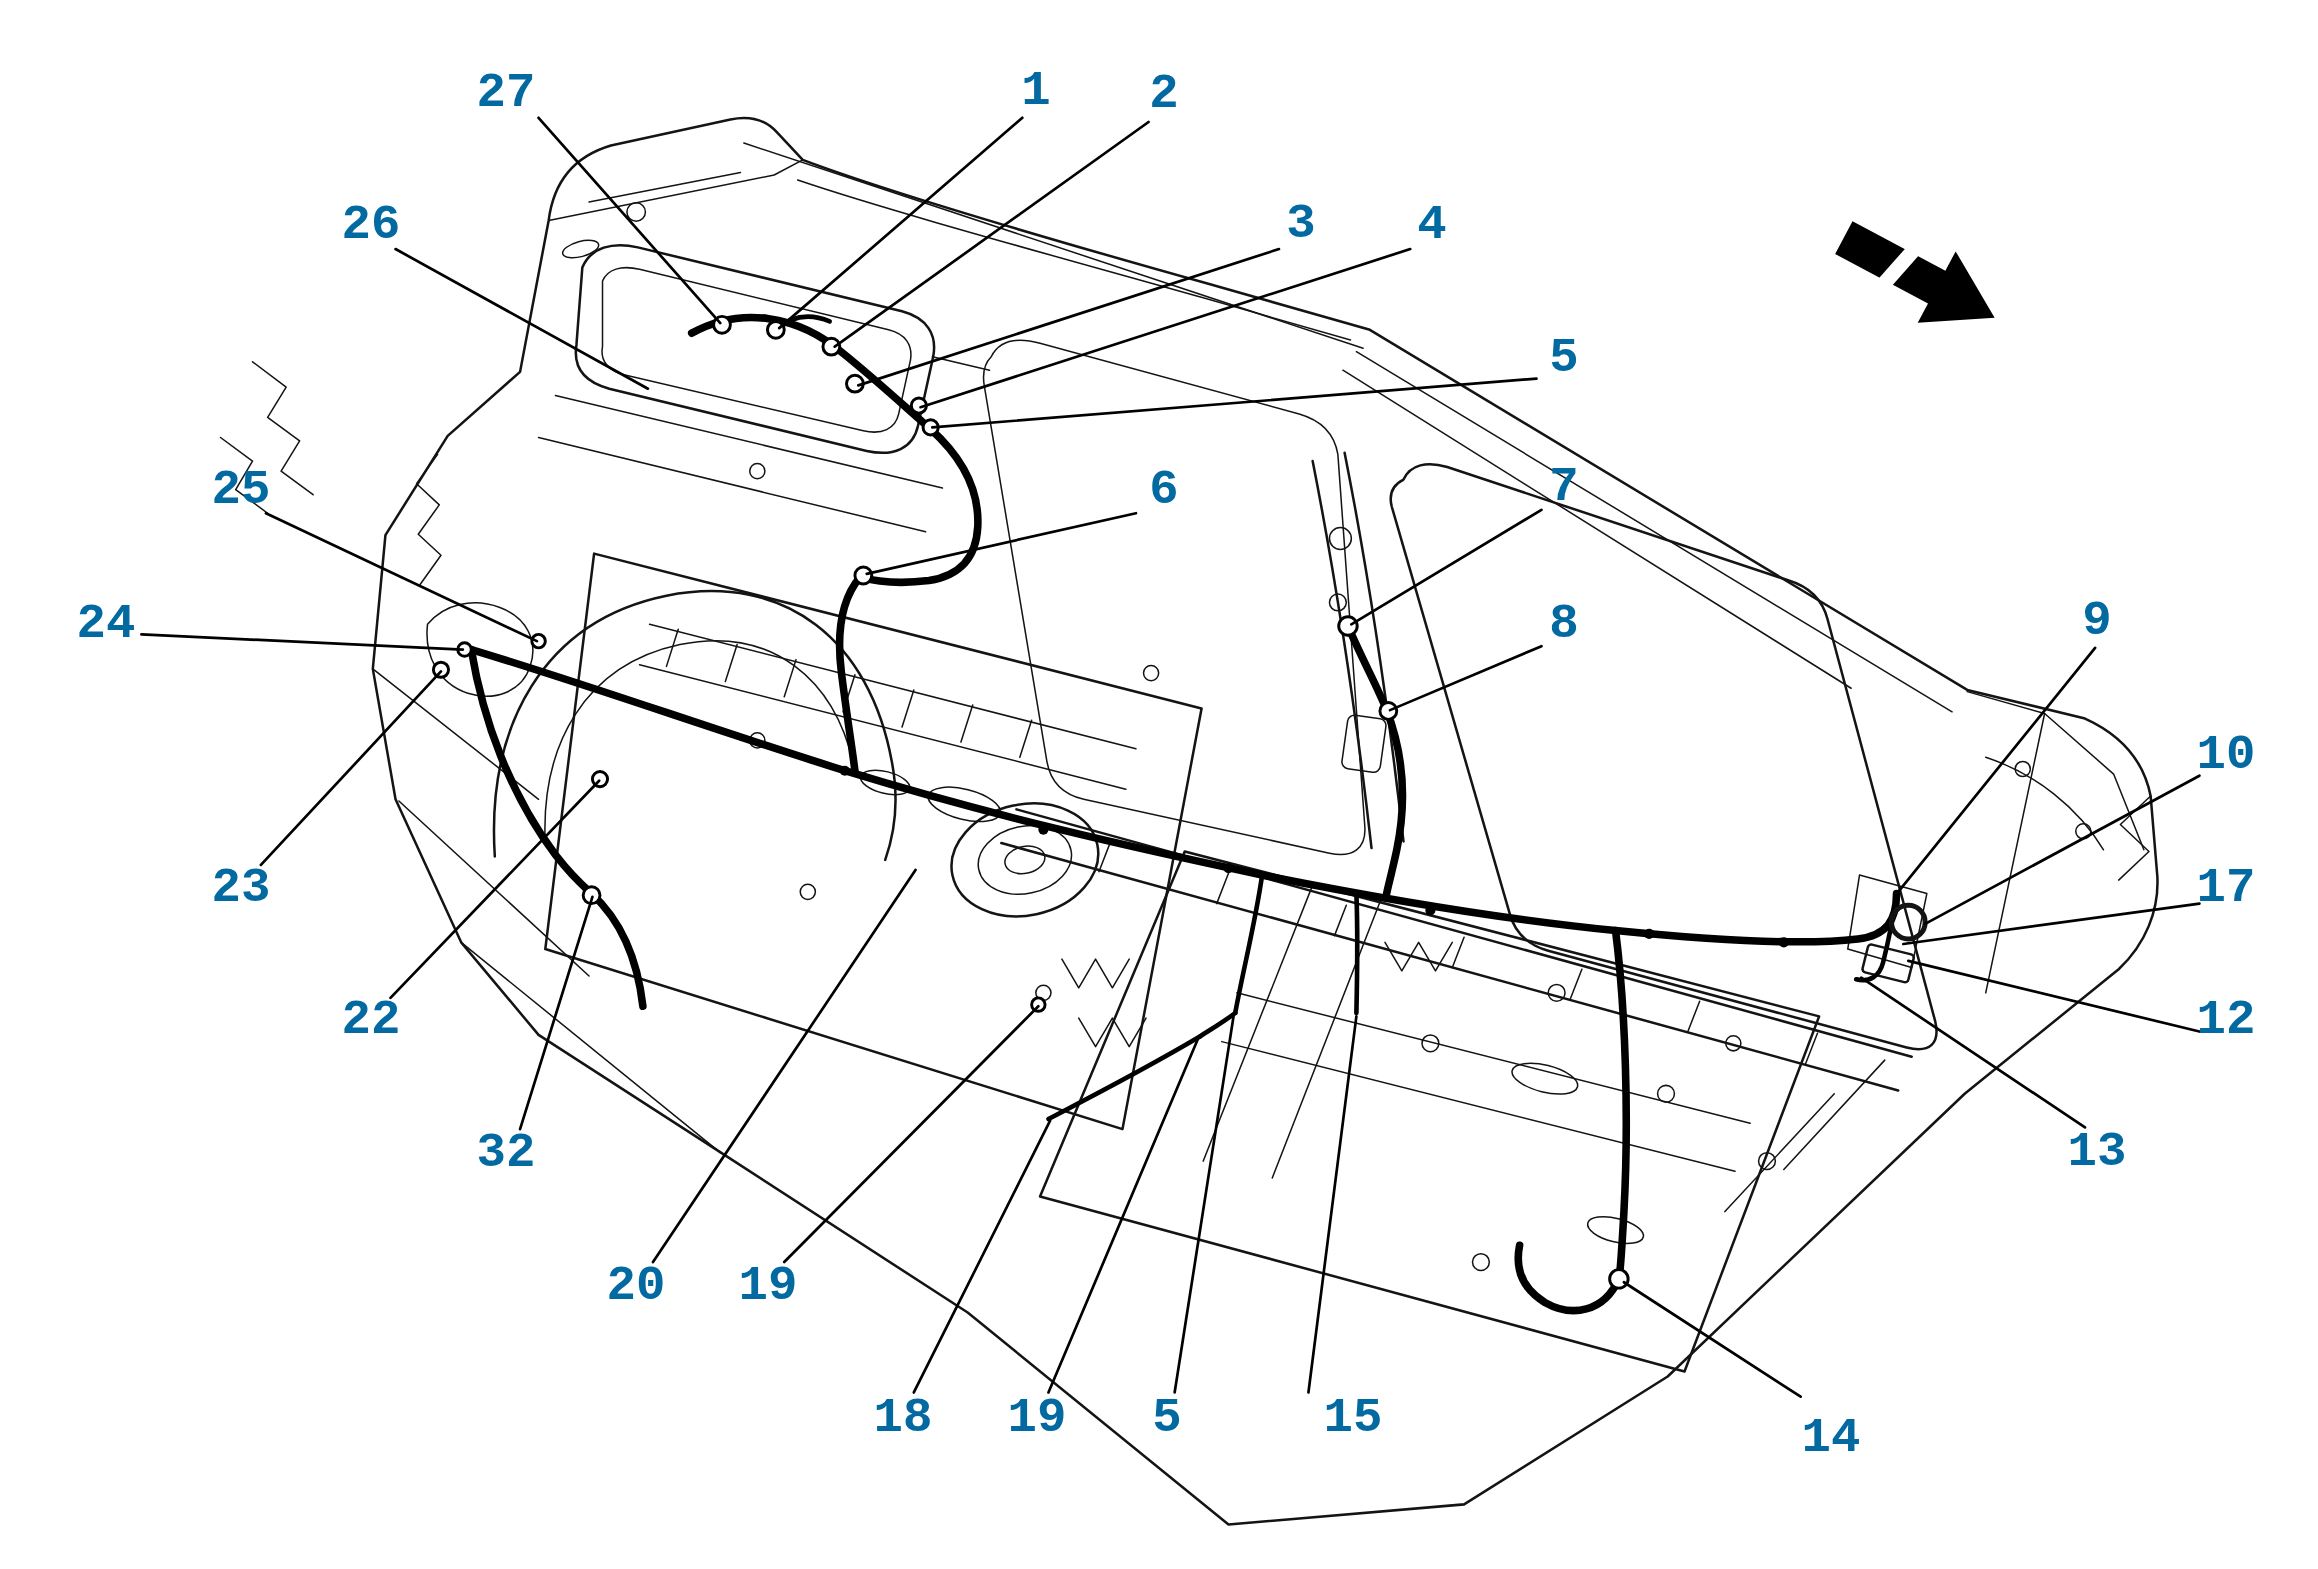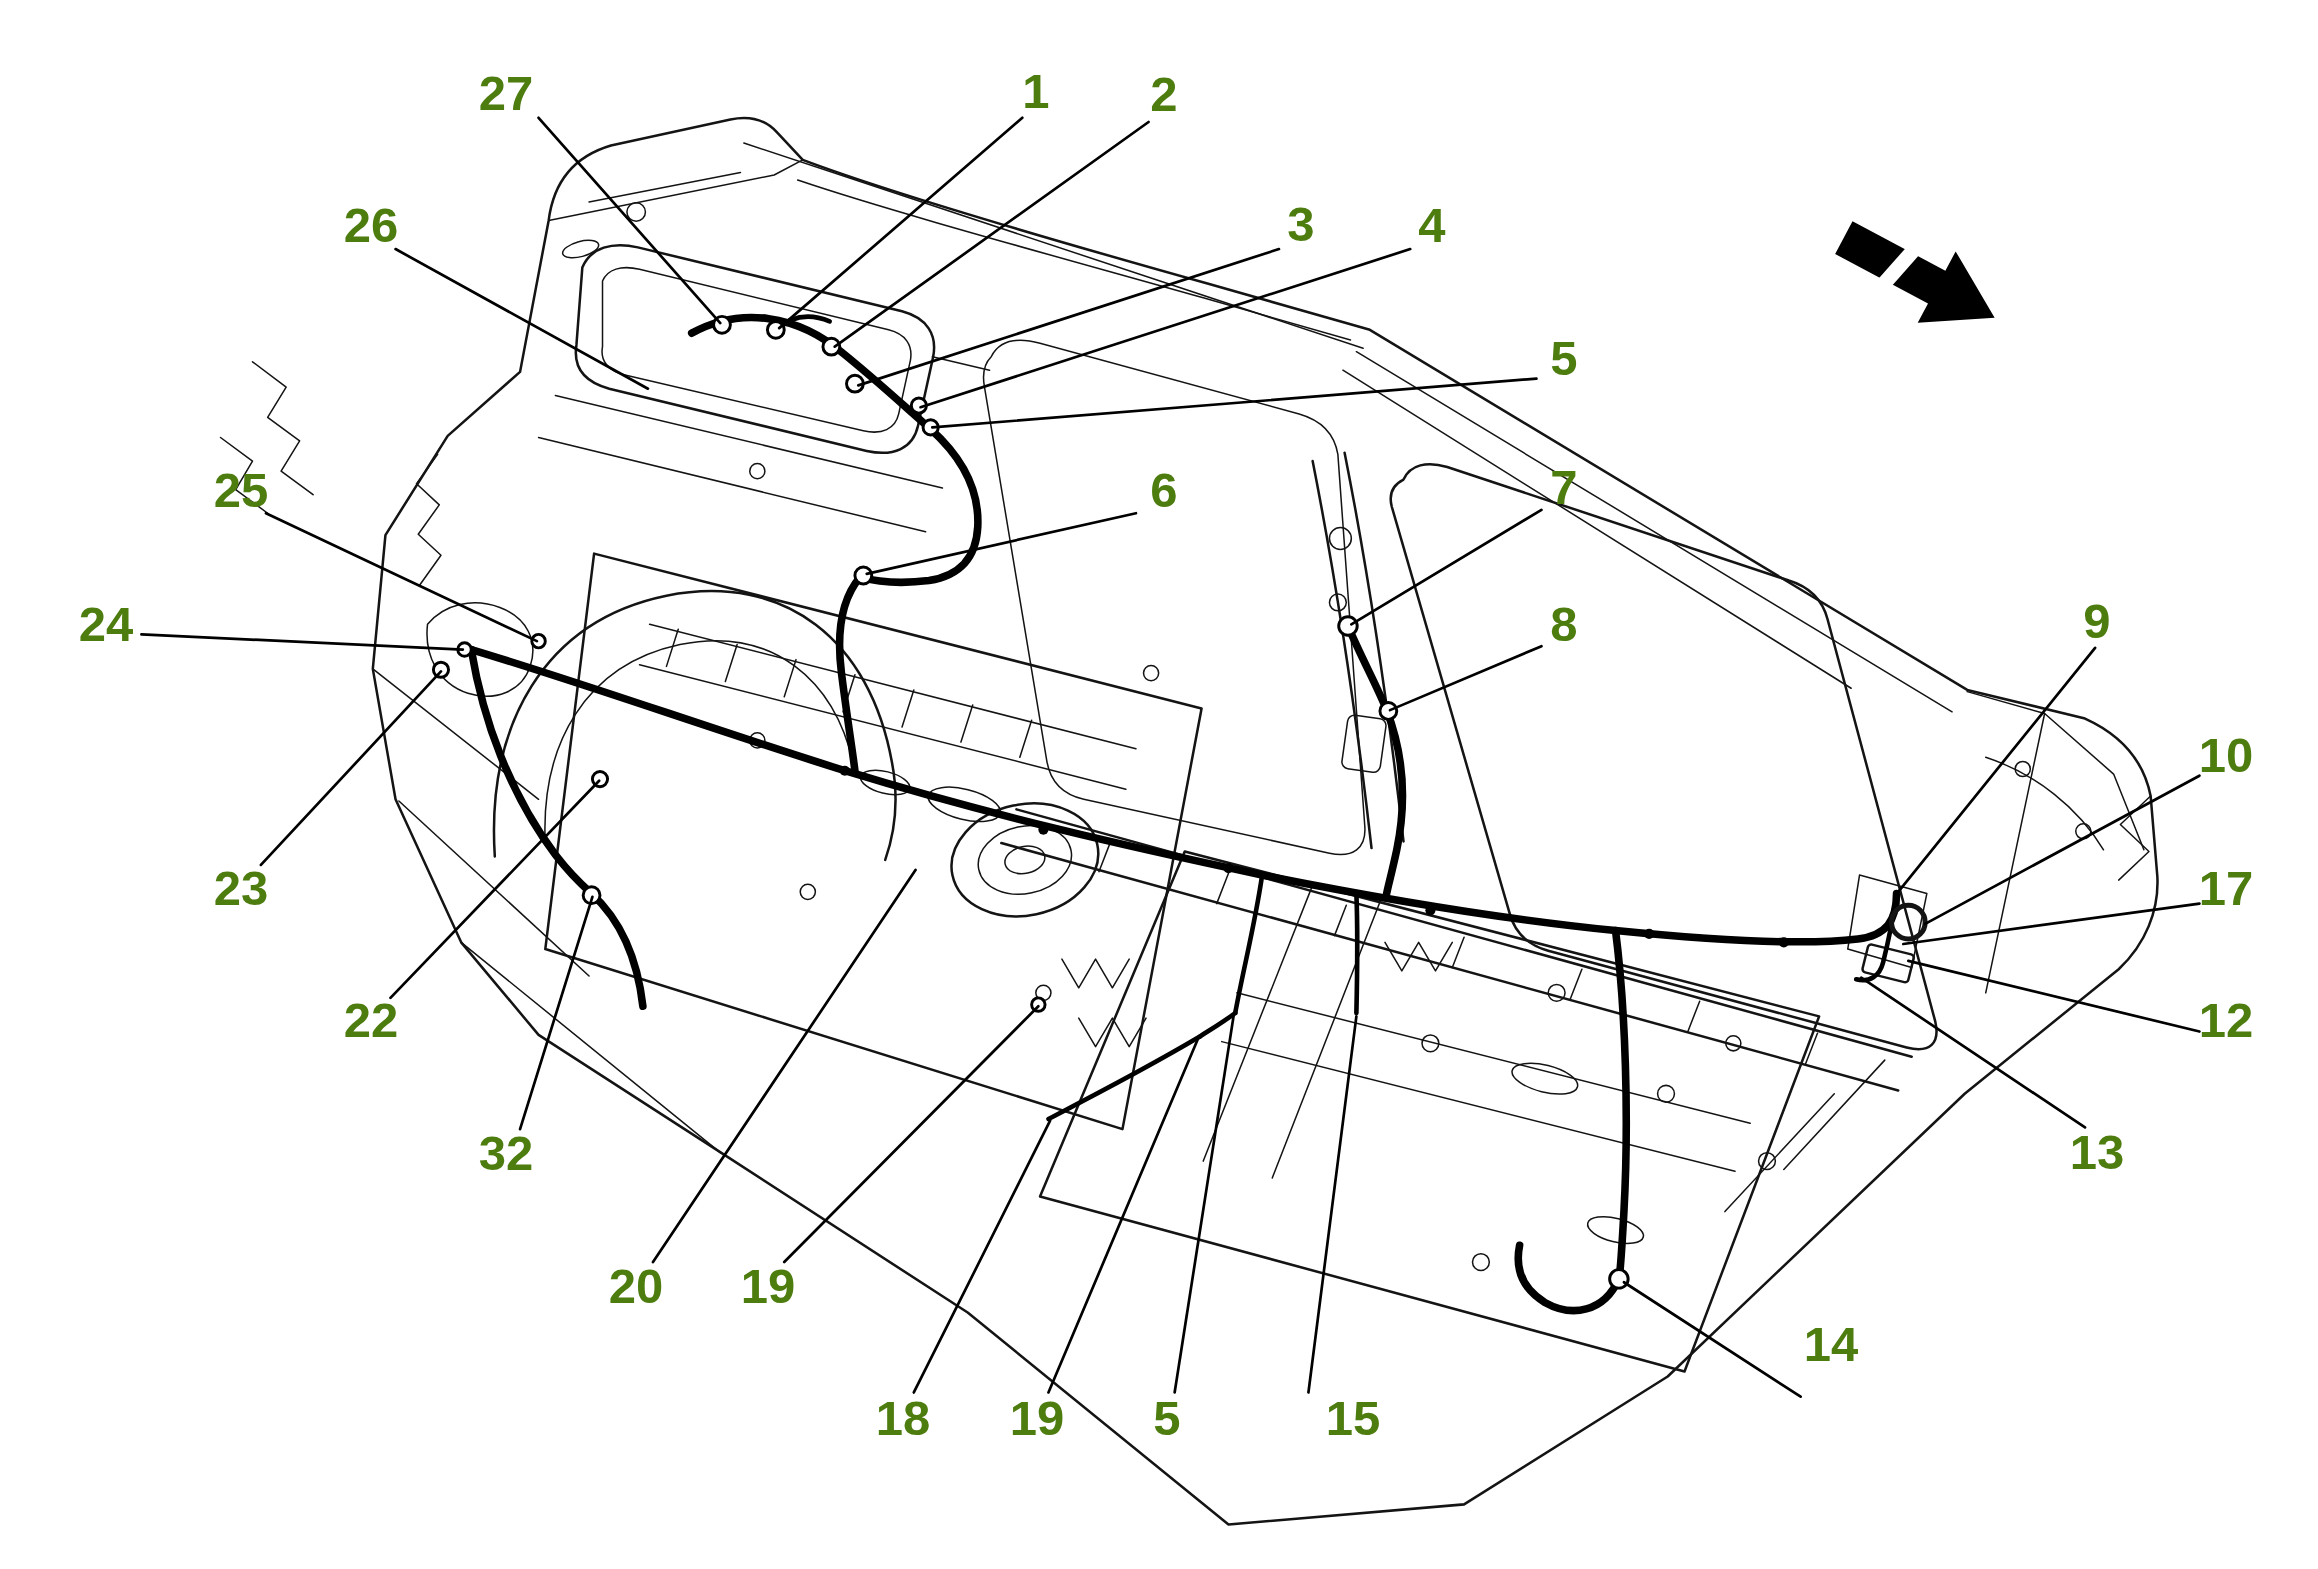--- a/index.html
+++ b/index.html
@@ -48,23 +48,24 @@
     fill: none;
     stroke: #000000;
     stroke-width: 3.2;
     stroke-linecap: round;
   }
   .callout {
     position: absolute;
     transform: translate(-50%, -50%);
     font-size: 49px;
     font-weight: 600;
-    color: #4d7c0f;
+    color: #0369a1;
     user-select: none;
     white-space: nowrap;
+    font-family: Liberation Mono, monospace;
   }
 </style>
 </head>
 <body>
 
 <div class="stage">
 
   <svg class="art" width="2319" height="1570" viewBox="0 0 2756 1866">
 
     <g class="ln">
@@ -264,21 +265,21 @@
   <div class="callout" style="left:1432px; top:225px">4</div>
   <div class="callout" style="left:1564px; top:358px">5</div>
   <div class="callout" style="left:1164px; top:490px">6</div>
   <div class="callout" style="left:1564px; top:487px">7</div>
   <div class="callout" style="left:1564px; top:624px">8</div>
   <div class="callout" style="left:2097px; top:621px">9</div>
   <div class="callout" style="left:2226px; top:755px">10</div>
   <div class="callout" style="left:2226px; top:888px">17</div>
   <div class="callout" style="left:2226px; top:1020px">12</div>
   <div class="callout" style="left:2097px; top:1152px">13</div>
-  <div class="callout" style="left:1831px; top:1344px">14</div>
+  <div class="callout" style="left:1831px; top:1438px">14</div>
   <div class="callout" style="left:1353px; top:1418px">15</div>
   <div class="callout" style="left:1167px; top:1418px">5</div>
   <div class="callout" style="left:1037px; top:1418px">19</div>
   <div class="callout" style="left:903px; top:1418px">18</div>
   <div class="callout" style="left:768px;  top:1286px">19</div>
   <div class="callout" style="left:636px;  top:1286px">20</div>
   <div class="callout" style="left:506px;  top:1153px">32</div>
   <div class="callout" style="left:371px;  top:1020px">22</div>
   <div class="callout" style="left:241px;  top:888px">23</div>
   <div class="callout" style="left:106px;  top:624px">24</div>

